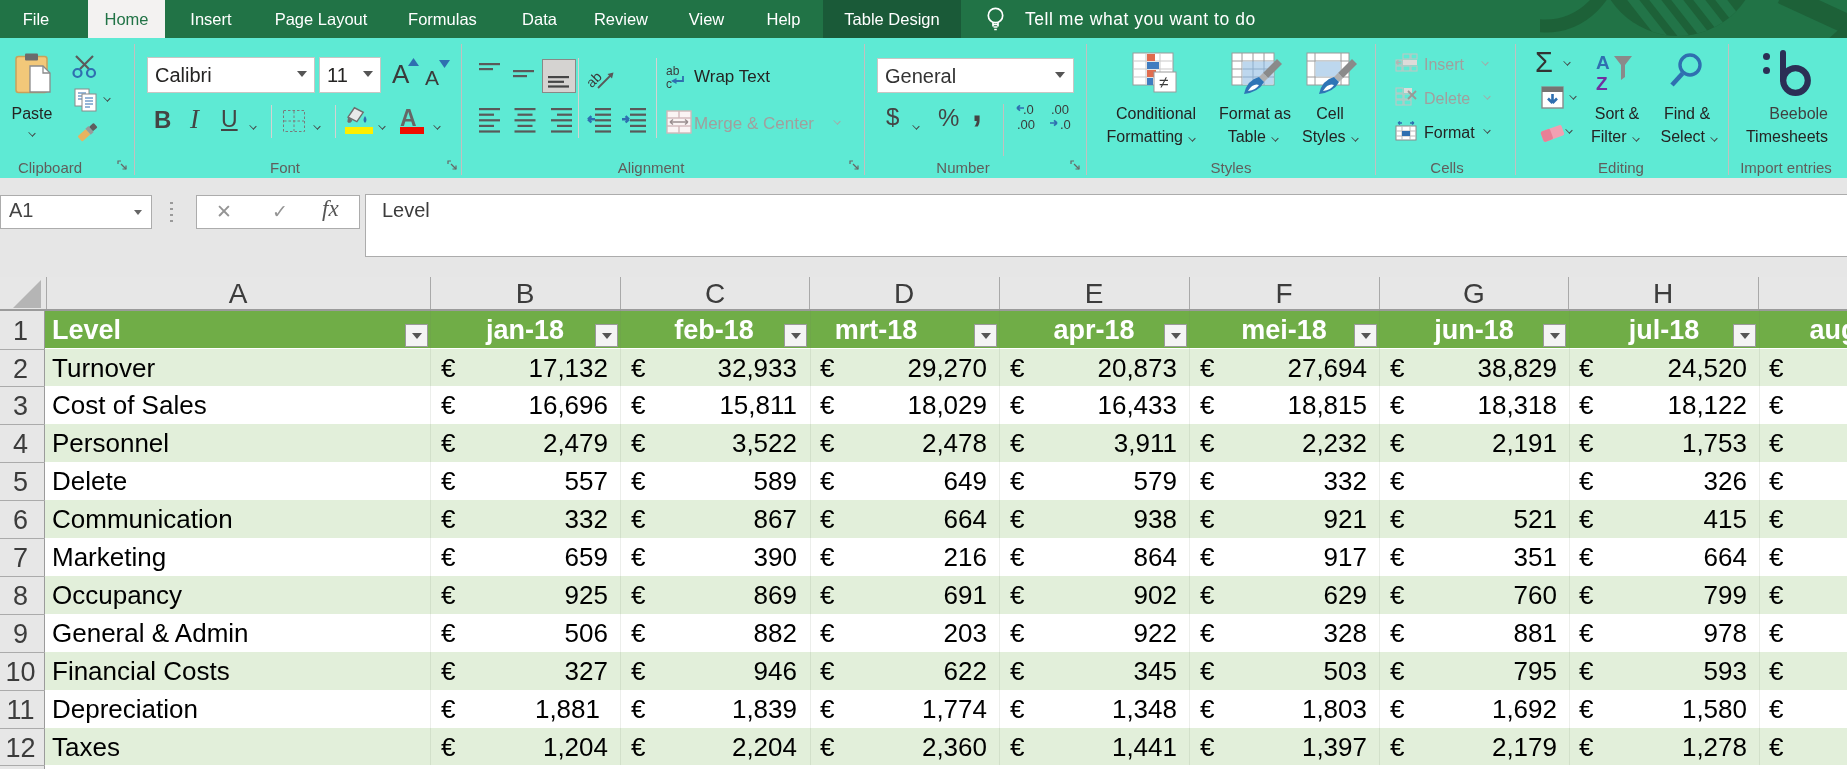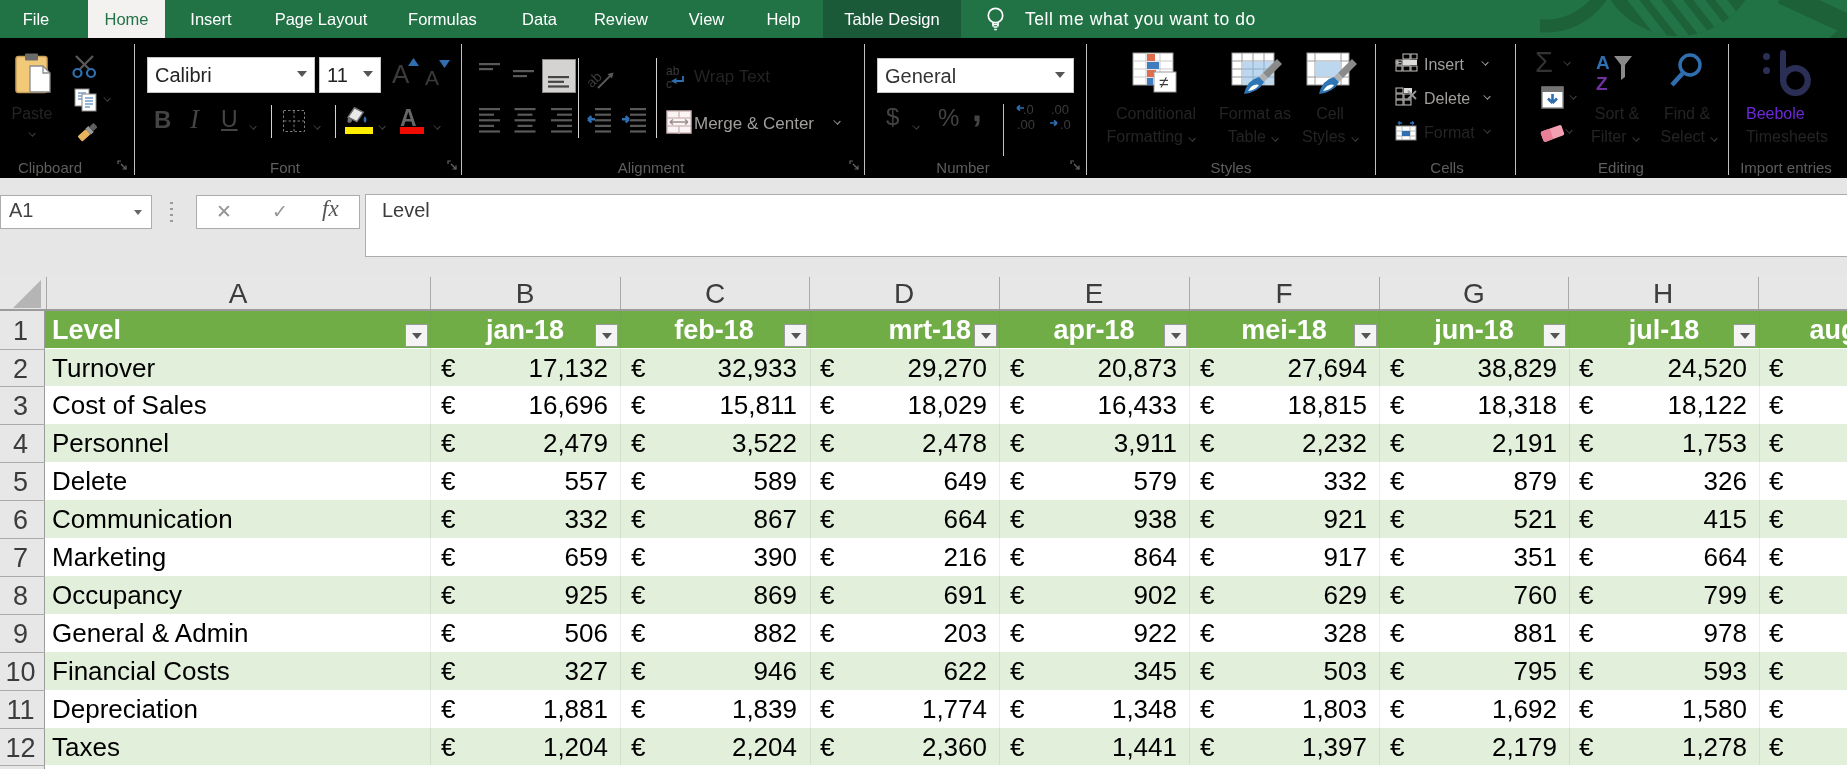--- a/index.html
+++ b/index.html
@@ -4,21 +4,21 @@
 *{margin:0;padding:0;box-sizing:border-box}
 html,body{width:1847px;height:769px;overflow:hidden;font-family:"Liberation Sans",sans-serif;background:#fff}
 .ab{position:absolute}
 #stage{position:relative;width:1847px;height:769px;overflow:hidden}
 
 #tbar{position:absolute;left:0;top:0;width:1847px;height:38px;background:#217346;overflow:hidden}
 .tab{position:absolute;top:0;height:38px;line-height:39px;color:#fff;font-size:16.5px;text-align:center}
 #tabhome{background:#f3f2f1;color:#217346}
 #tabtd{background:#1a5a38}
 
-#ribbon{position:absolute;left:0;top:38px;width:1847px;height:168px;background:#000000;border-bottom:3px solid #15803d}
+#ribbon{position:absolute;left:0;top:38px;width:1847px;height:168px;background:#5eead4;border-bottom:3px solid #15803d}
 #ribbon2{position:absolute;left:0;top:38px;width:1847px;height:140px}
 .gsep{position:absolute;top:6px;height:131px;width:1px;background:#c3c1bf}
 .glabel{position:absolute;top:121px;height:18px;font-size:15px;color:#605e5c;text-align:center;width:160px;line-height:18px}
 .launch{position:absolute;top:122px;width:12px;height:12px}
 .chev{display:inline-block;width:6px;height:6px;border-right:1.6px solid #444;border-bottom:1.6px solid #444;transform:rotate(45deg) scale(1,.75);vertical-align:middle}
 .chvb{display:block;width:6px;height:6px;border-right:1.6px solid #444;border-bottom:1.6px solid #444;transform:rotate(45deg) scale(1,.75)}
 .chvbg{border-color:#a8a6a4}
 .rtxt{font-size:17px;color:#252423;white-space:nowrap}
 .gray{color:#a19f9d}
 .combo{position:absolute;background:#fff;border:1px solid #c8c6c4}
@@ -476,21 +476,21 @@
       <div class="ab" style="left:1646px;top:67px;width:82px;font-size:16px;text-align:center;color:#252423">Find &amp;</div>
 <div class="ab" style="left:1646px;top:90px;width:86px;font-size:16px;text-align:center;color:#252423">Select <span class="chev" style="margin-left:2px"></span></div>
 <svg class="ab" style="left:1758px;top:10px" width="58" height="52" viewBox="0 0 58 52">
 <g fill="#2b2f55">
 <circle cx="8.5" cy="8.5" r="3.5"></circle>
 <circle cx="8.5" cy="22.5" r="3.5"></circle>
 </g>
 <line x1="25" y1="5" x2="25" y2="32" stroke="#2b2f55" stroke-width="6" stroke-linecap="round"></line>
 <circle cx="37.5" cy="32.5" r="12.3" fill="none" stroke="#2b2f55" stroke-width="6.2"></circle>
 </svg>
-      <div class="ab" style="left:1746px;top:67px;width:82px;font-size:16px;text-align:left;color:#6d28d9">Beebole</div>
+      <div class="ab" style="left:1746px;top:67px;width:82px;font-size:16px;text-align:right;color:#404040">Beebole</div>
 <div class="ab" style="left:1744px;top:90px;width:86px;font-size:16px;text-align:center;color:#252423">Timesheets</div>
 </div>
 
 <div id="fbar">
 <div class="wbox" style="left:0;top:17px;width:152px;height:34px"></div>
 <div class="ab" style="left:9px;top:21px;font-size:20px;color:#444">A1</div>
 <div class="caret ab" style="left:134px;top:32px;border-top-color:#666;border-left-width:4.5px;border-right-width:4.5px;border-top-width:5.5px"></div>
 <div class="ab" style="left:170px;top:22px;width:3px;height:24px;background-image:radial-gradient(circle, #9a9a9a 1.2px, transparent 1.3px);background-size:3px 6px"></div>
 <div class="wbox" style="left:196px;top:17px;width:164px;height:34px"></div>
 <div class="ab" style="left:216px;top:22px;font-size:19px;color:#949494">✕</div>
@@ -542,21 +542,21 @@
 <div class="rnum" style="top:379px">11</div>
 <div class="rline" style="top:379px"></div>
 <div class="rnum" style="top:417px">12</div>
 <div class="rline" style="top:417px"></div>
 <div class="rline" style="top:454px"></div>
 </div>
 <div class="grow" style="top:311px;background:#70ad47;color:#fff;font-weight:bold;border-bottom:1px solid #fff;height:38px;font-size:27px">
 <span class="cell" style="left:7px">Level</span>
 <span class="cell" style="left:385px;width:190px;text-align:center">jan-18</span>
 <span class="cell" style="left:574px;width:190px;text-align:center">feb-18</span>
-<span class="cell" style="left:736px;width:190px;text-align:right">mrt-18</span>
+<span class="cell" style="left:736px;width:190px;text-align:center">mrt-18</span>
 <span class="cell" style="left:954px;width:190px;text-align:center">apr-18</span>
 <span class="cell" style="left:1144px;width:190px;text-align:center">mei-18</span>
 <span class="cell" style="left:1334px;width:190px;text-align:center">jun-18</span>
 <span class="cell" style="left:1524px;width:190px;text-align:center">jul-18</span>
 <span class="cell" style="left:1713px;width:190px;text-align:center">aug-18</span>
 <div class="fbtn" style="left:360px">
         <i></i>
       </div>
 <div class="fbtn" style="left:550px">
         <i></i>
@@ -640,21 +640,20 @@
       <span class="cell num" style="left:385px;width:178px">557</span>
 <span class="cell" style="left:586px">€</span>
       <span class="cell num" style="left:574px;width:178px">589</span>
 <span class="cell" style="left:775px">€</span>
       <span class="cell num" style="left:764px;width:178px">649</span>
 <span class="cell" style="left:965px">€</span>
       <span class="cell num" style="left:954px;width:178px">579</span>
 <span class="cell" style="left:1155px">€</span>
       <span class="cell num" style="left:1144px;width:178px">332</span>
 <span class="cell" style="left:1345px">€</span>
-      <span class="cell num" style="left:1334px;width:178px">879</span>
 <span class="cell" style="left:1534px">€</span>
       <span class="cell num" style="left:1524px;width:178px">326</span>
 <span class="cell" style="left:1724px">€</span>
 </div>
 <div class="grow" style="top:500px;height:38px;background:#e2efda">
 <span class="cell" style="left:7px">Communication</span>
 <span class="cell" style="left:396px">€</span>
       <span class="cell num" style="left:385px;width:178px">332</span>
 <span class="cell" style="left:586px">€</span>
       <span class="cell num" style="left:574px;width:178px">867</span>
@@ -738,21 +737,21 @@
       <span class="cell num" style="left:1144px;width:178px">503</span>
 <span class="cell" style="left:1345px">€</span>
       <span class="cell num" style="left:1334px;width:178px">795</span>
 <span class="cell" style="left:1534px">€</span>
       <span class="cell num" style="left:1524px;width:178px">593</span>
 <span class="cell" style="left:1724px">€</span>
 </div>
 <div class="grow" style="top:690px;height:38px;background:#fff">
 <span class="cell" style="left:7px">Depreciation</span>
 <span class="cell" style="left:396px">€</span>
-      <span class="cell num" style="left:385px;width:178px">1,881</span>
+      <span class="cell num" style="left:377px;width:178px">1,881</span>
 <span class="cell" style="left:586px">€</span>
       <span class="cell num" style="left:574px;width:178px">1,839</span>
 <span class="cell" style="left:775px">€</span>
       <span class="cell num" style="left:764px;width:178px">1,774</span>
 <span class="cell" style="left:965px">€</span>
       <span class="cell num" style="left:954px;width:178px">1,348</span>
 <span class="cell" style="left:1155px">€</span>
       <span class="cell num" style="left:1144px;width:178px">1,803</span>
 <span class="cell" style="left:1345px">€</span>
       <span class="cell num" style="left:1334px;width:178px">1,692</span>

